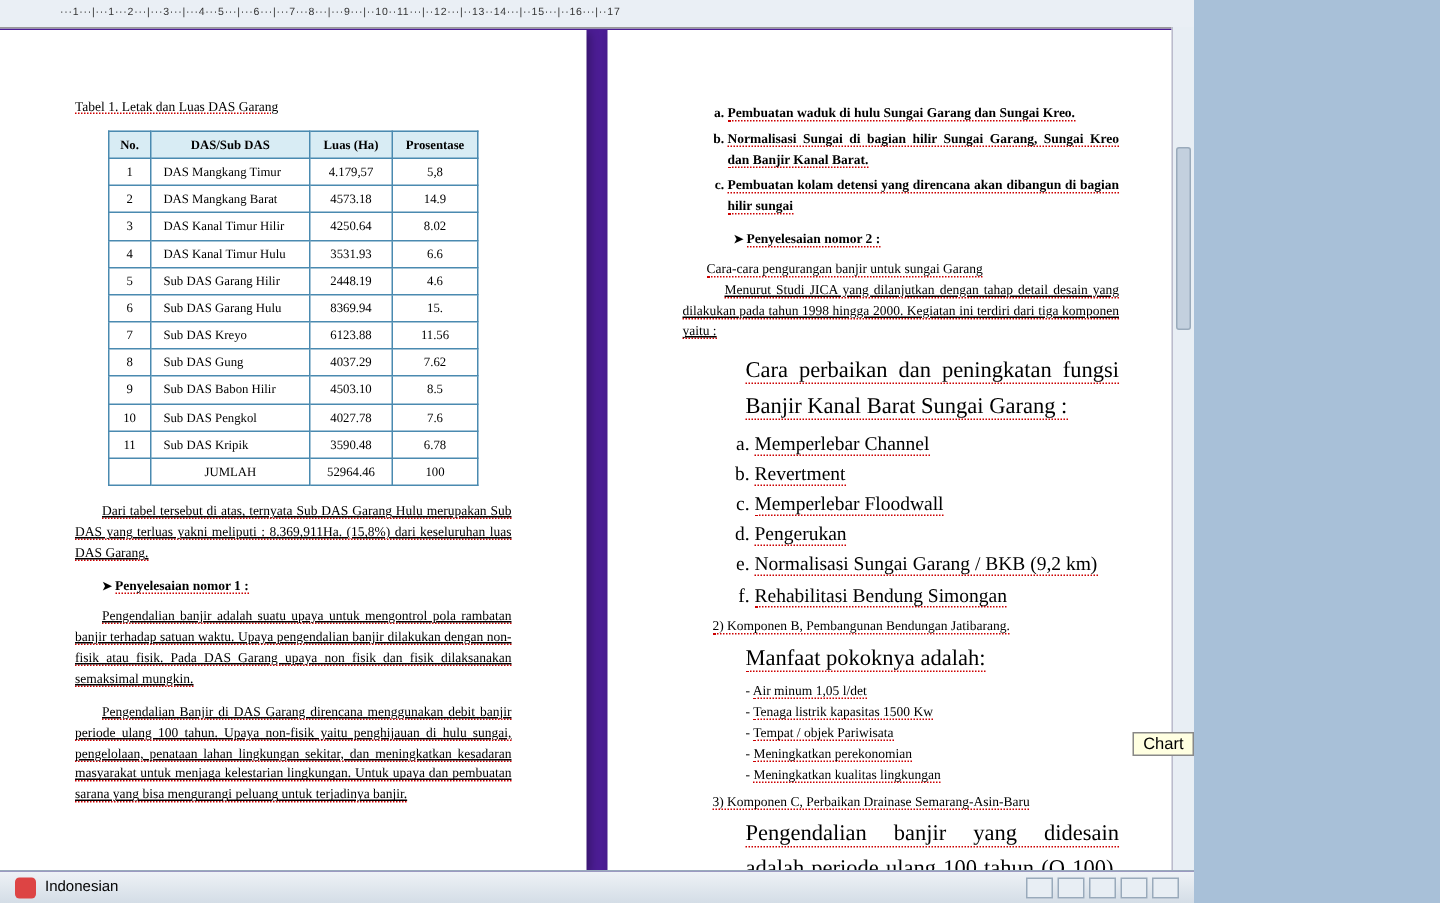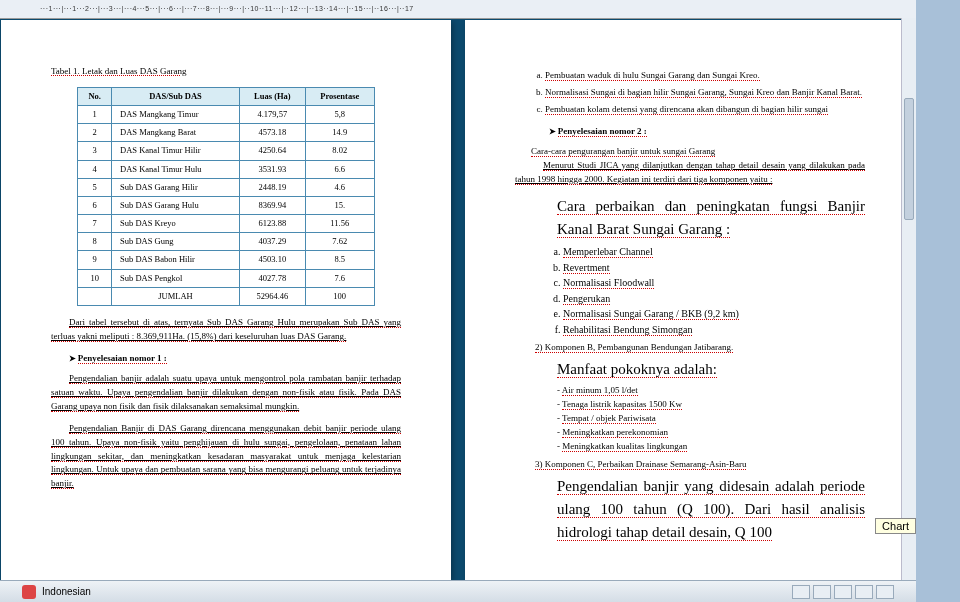--- a/index.html
+++ b/index.html
@@ -3,24 +3,24 @@
 <meta charset="utf-8">
 <style>
   body {
     margin: 0;
     padding: 0;
     font-family: "Times New Roman", serif;
     background: #a8c0d8;
     overflow: hidden;
   }
   .workspace {
-    width: 916px;
+    width: 796px;
     height: 602px;
     position: relative;
-    background: #0c4a6e;
+    background: #4c1d95;
   }
   .ruler {
     position: absolute;
     top: 0;
     left: 0;
     right: 0;
     height: 18px;
     background: #eaeff5;
     border-bottom: 1px solid #999;
     font-size: 7px;
@@ -100,35 +100,36 @@
   }
   .list-alpha {
     list-style: lower-alpha;
     padding-left: 30px;
     margin: 4px 0;
     font-size: 9px;
   }
   .list-alpha li {
     margin-bottom: 3px;
     text-align: justify;
+    font-weight: bold;
   }
   .list-num {
     list-style: none;
     padding-left: 20px;
     margin: 4px 0;
     font-size: 9px;
   }
   .list-num > li {
     margin-bottom: 4px;
   }
   .sub-alpha {
     list-style: lower-alpha;
     padding-left: 28px;
     margin: 3px 0;
-    font-size: 10px;
+    font-size: 13px;
   }
   .sub-dash {
     list-style: none;
     padding-left: 22px;
     font-size: 9px;
   }
   .sub-dash li::before {
     content: "- ";
   }
   .indent-text {
@@ -143,21 +144,21 @@
     right: 0;
     bottom: 0;
     height: 22px;
     background: linear-gradient(#eef2f6,#d4dde6);
     border-top: 1px solid #9ab;
     font-size: 10px;
     font-family: Arial, sans-serif;
     display: flex;
     align-items: center;
     justify-content: space-between;
-    padding: 0 22px;
+    padding: 0 10px;
     box-sizing: border-box;
   }
   .status-left {
     display: flex;
     align-items: center;
     gap: 6px;
   }
   .status-left .icon {
     width: 14px; height: 14px;
     background: #d44; border-radius: 3px;
@@ -170,21 +171,21 @@
   }
   .view-btn {
     width: 16px; height: 12px;
     background: #e8eef4;
     border: 1px solid #9ab;
     display: inline-block;
   }
   .chart-tip {
     position: absolute;
     right: 0;
-    top: 518px;
+    top: 488px;
     background: #ffffe1;
     border: 1px solid #888;
     padding: 1px 6px;
     font-size: 11px;
     font-family: Arial, sans-serif;
   }
   .scrollbar-v {
     position: absolute;
     right: 0;
     top: 18px;
@@ -277,20 +278,26 @@
               <td>4503.10</td>
               <td>8.5</td>
             </tr>
         <tr>
               <td>10</td>
               <td class="left squig">Sub DAS Pengkol</td>
               <td>4027.78</td>
               <td>7.6</td>
             </tr>
         <tr>
+              <td>11</td>
+              <td class="left squig">Sub DAS Kripik</td>
+              <td>3590.48</td>
+              <td>6.78</td>
+            </tr>
+        <tr>
               <td></td>
               <td>JUMLAH</td>
               <td>52964.46</td>
               <td>100</td>
             </tr>
       </tbody>
         </table>
 
       <div class="para"><span class="squig">Dari tabel tersebut di atas, ternyata Sub DAS Garang Hulu merupakan Sub DAS yang terluas yakni meliputi : 8.369,911Ha. (15,8%) dari keseluruhan luas DAS Garang.</span></div>
 
@@ -311,21 +318,21 @@
 
       <div style="padding-left:16px"><span class="squig">Cara-cara pengurangan banjir untuk sungai Garang</span></div>
       <div class="para" style="text-indent:28px"><span class="squig">Menurut Studi JICA yang dilanjutkan dengan tahap detail desain yang dilakukan pada tahun 1998 hingga 2000. Kegiatan ini terdiri dari tiga komponen yaitu :</span></div>
 
       <ul class="list-num">
         <li>
           <div class="indent-text"><span class="squig">Cara perbaikan dan peningkatan fungsi Banjir Kanal Barat Sungai Garang :</span></div>
           <ol class="sub-alpha">
             <li><span class="squig">Memperlebar Channel</span></li>
             <li><span class="squig">Revertment</span></li>
-            <li><span class="squig">Normalisasi Floodwall</span></li>
+            <li><span class="squig">Memperlebar Floodwall</span></li>
             <li><span class="squig">Pengerukan</span></li>
             <li><span class="squig">Normalisasi Sungai Garang / BKB (9,2 km)</span></li>
             <li><span class="squig">Rehabilitasi Bendung Simongan</span></li>
           </ol>
         </li>
         <li>
           <span class="squig">2) Komponen B, Pembangunan Bendungan Jatibarang.</span>
           <div class="indent-text"><span class="squig">Manfaat pokoknya adalah:</span></div>
           <ul class="sub-dash">
             <li><span class="squig">Air minum 1,05 l/det</span></li>

